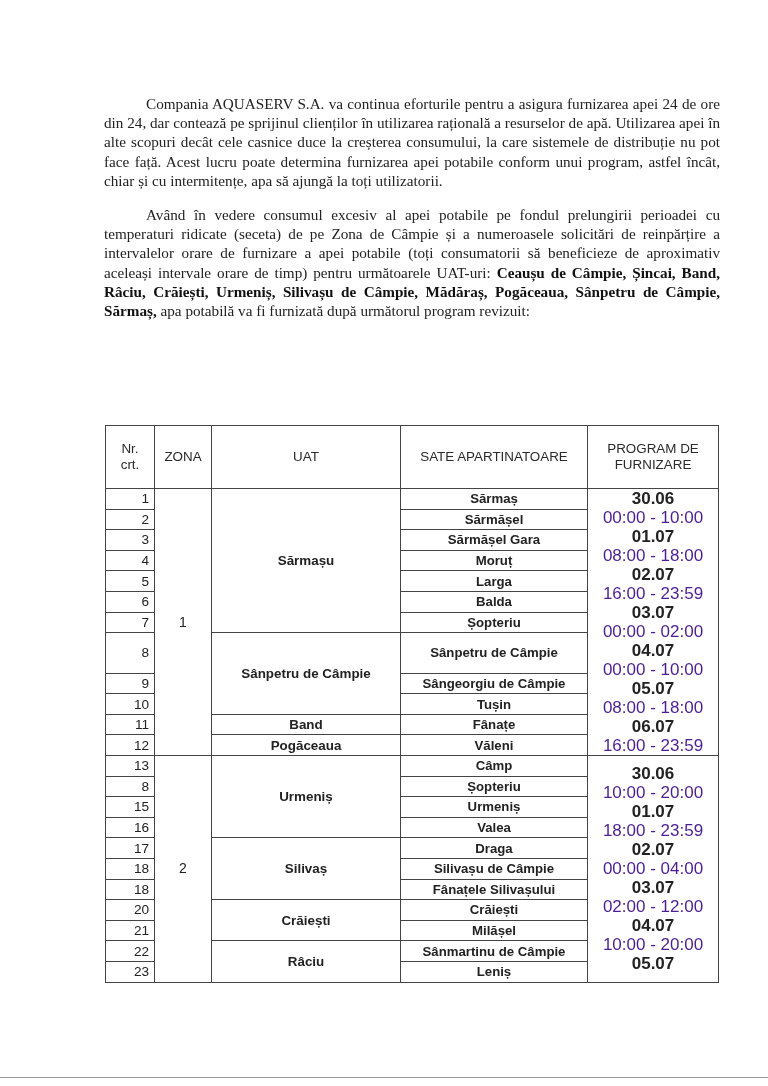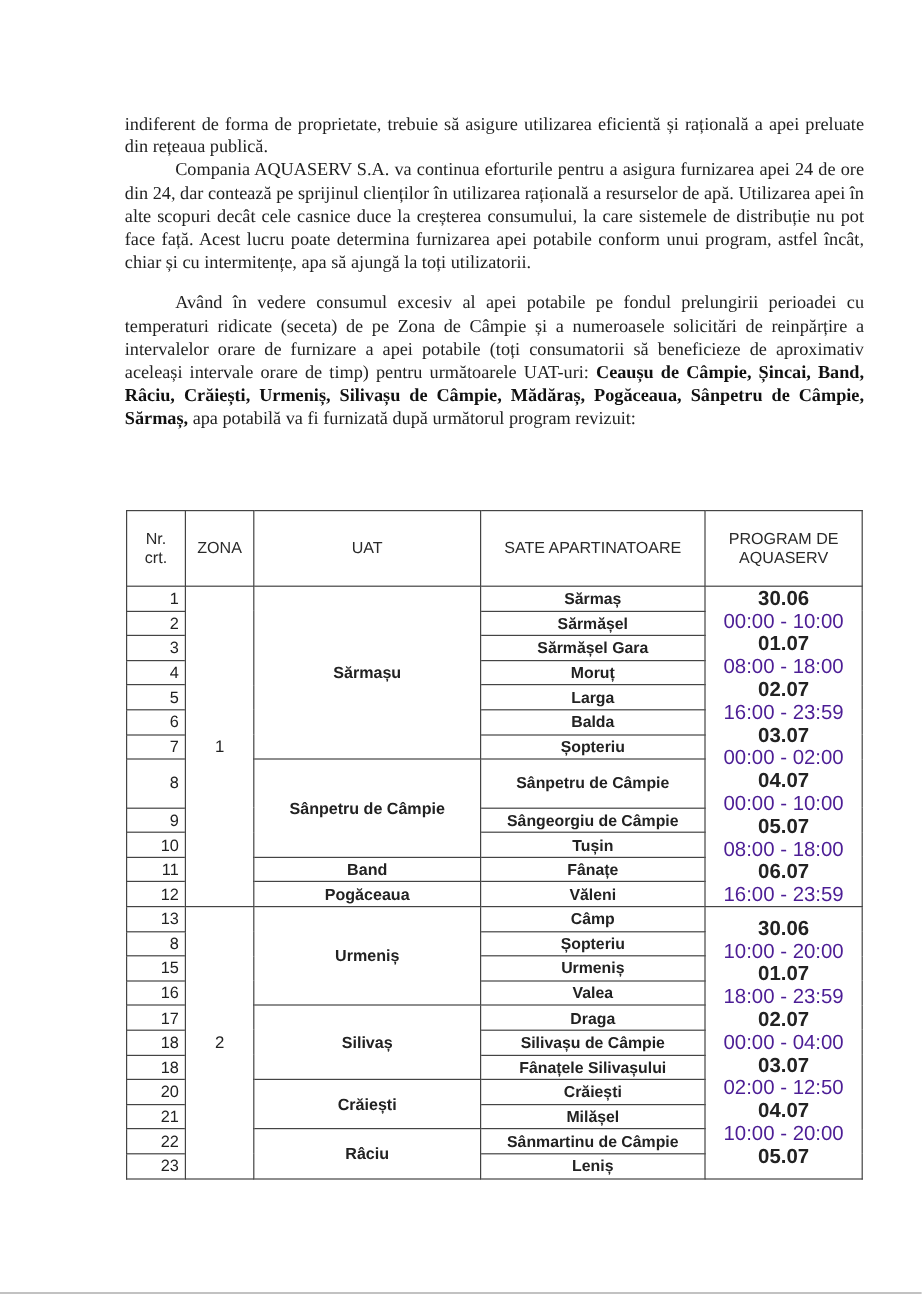--- a/index.html
+++ b/index.html
@@ -38,40 +38,39 @@
   td.prog-2 { vertical-align: middle; }
 
   .footer-line {
     position: absolute; left: 0; top: 1077px; width: 768px; height: 1px; background: #9a9a9a;
   }
 </style>
 </head>
 <body>
 
 <div class="doc-text">
-  <p>indiferent de forma de proprietate, trebuie să asigure utilizarea eficientă și rațională a apei preluate din rețeaua publică.</p>
   <p class="indent">Compania AQUASERV S.A. va continua eforturile pentru a asigura furnizarea apei 24 de ore din 24, dar contează pe sprijinul clienților în utilizarea rațională a resurselor de apă. Utilizarea apei în alte scopuri decât cele casnice duce la creșterea consumului, la care sistemele de distribuție nu pot face față. Acest lucru poate determina furnizarea apei potabile conform unui program, astfel încât, chiar și cu intermitențe, apa să ajungă la toți utilizatorii.</p>
   <p class="indent gap"><span>Având în vedere consumul excesiv al apei potabile pe fondul prelungirii perioadei cu temperaturi ridicate (seceta) de pe Zona de Câmpie și a numeroasele solicitări de reinpărțire a intervalelor orare de furnizare a apei potabile (toți consumatorii să beneficieze de aproximativ aceleași intervale orare de timp) pentru următoarele UAT-uri: </span><b>Ceaușu de Câmpie, Șincai, Band, Râciu, Crăiești, Urmeniș, Silivașu de Câmpie, Mădăraș, Pogăceaua, Sânpetru de Câmpie, Sărmaș,</b><span> apa potabilă va fi furnizată după următorul program revizuit:</span></p>
 </div>
 
 <table class="schedule">
   <colgroup>
     <col style="width:49px">
       <col style="width:57px">
       <col style="width:189px">
       <col style="width:187px">
       <col style="width:131px">
   </colgroup>
   <thead>
     <tr>
       <th><span style="display:inline-block;width:34px">Nr. crt.</span></th>
       <th>ZONA</th>
       <th>UAT</th>
       <th>SATE APARTINATOARE</th>
-      <th><span style="display:inline-block;width:110px">PROGRAM DE AQUASERV</span></th>
+      <th><span style="display:inline-block;width:110px">PROGRAM DE FURNIZARE</span></th>
     </tr>
   </thead>
   <tbody id="tbody">
       <tr>
         <td class="nr">1</td>
         <td class="zona" rowspan="12">1</td>
         <td class="uat" rowspan="7">Sărmașu</td>
         <td class="sat">Sărmaș</td>
         <td class="prog" rowspan="12">
           <span class="d">30.06</span>
@@ -143,21 +142,21 @@
         <td class="uat" rowspan="4">Urmeniș</td>
         <td class="sat">Câmp</td>
         <td class="prog prog-2" rowspan="11">
           <span class="d">30.06</span>
           <span class="t">10:00 - 20:00</span>
           <span class="d">01.07</span>
           <span class="t">18:00 - 23:59</span>
           <span class="d">02.07</span>
           <span class="t">00:00 - 04:00</span>
           <span class="d">03.07</span>
-          <span class="t">02:00 - 12:50</span>
+          <span class="t">02:00 - 12:00</span>
           <span class="d">04.07</span>
           <span class="t">10:00 - 20:00</span>
           <span class="d">05.07</span>
         </td>
       </tr>
       <tr>
         <td class="nr">8</td>
         <td class="sat">Șopteriu</td>
       </tr>
       <tr>

